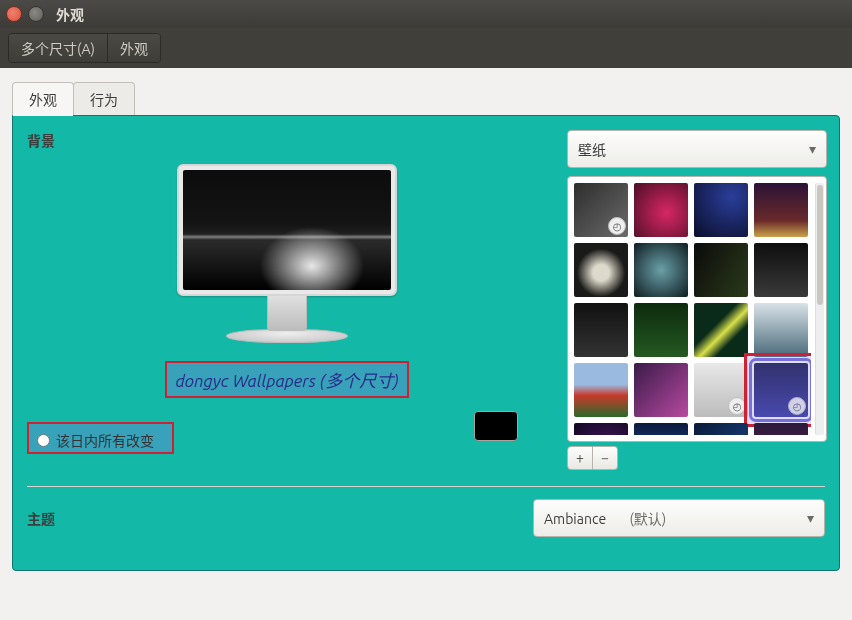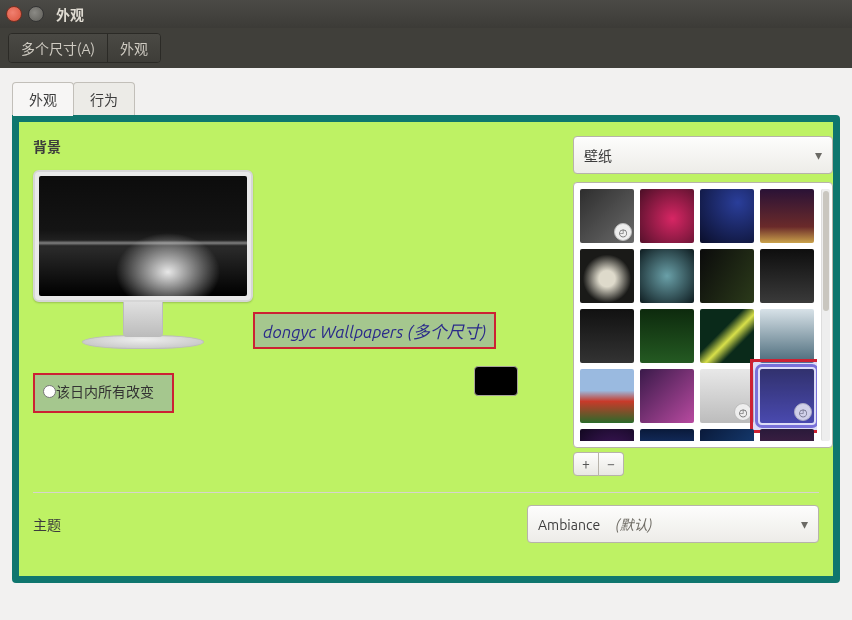--- a/index.html
+++ b/index.html
@@ -15,61 +15,61 @@
   .tb-group{display:flex;border:1px solid #2b2a26;border-radius:4px;overflow:hidden;}
   .tb-item{padding:4px 12px;color:#cfcbc2;background:linear-gradient(#4a4944,#3e3d38);font-size:14px;}
   .tb-item + .tb-item{border-left:1px solid #2b2a26;}
   
   .content{padding:14px 12px 0 12px;}
   .notebook{}
   .nb-tabs{display:flex;position:relative;z-index:2;}
   .nb-tab{padding:6px 16px;border:1px solid #c2bfb9;border-bottom:none;border-radius:4px 4px 0 0;background:#ecebe7;color:#3c3c3c;margin-right:-1px;}
   .nb-tab.active{background:#f7f6f5;position:relative;}
   .nb-tab.active::after{content:"";position:absolute;left:0;right:0;bottom:-1px;height:2px;background:#f7f6f5;}
-  .nb-page{border:7px solid #0f766e;border-radius:0 4px 4px 4px;background:#bef264;padding:14px 14px 0 14px;min-height:440px;position:relative;}
+  .nb-page{border:1px solid #0f766e;border-radius:0 4px 4px 4px;background:#14b8a6;padding:14px 14px 0 14px;min-height:440px;position:relative;}
   .section-label{font-weight:bold;margin-bottom:8px;}
   .row{display:flex;align-items:flex-start;}
   .bg-row{gap:20px;}
   .preview-col{flex:0 0 520px;}
-  .preview-wrap{display:flex;flex-direction:row;align-items:flex-end;}
+  .preview-wrap{display:flex;flex-direction:column;align-items:center;}
   
   .monitor{width:220px;margin-top:6px;}
   .screen-bezel{border:2px solid #d6d6d6;border-radius:6px;padding:4px;background:#e9e9e9;box-shadow:0 1px 2px rgba(0,0,0,.2);} 
   .screen{height:120px;border-radius:2px;background:
       radial-gradient(ellipse 80px 60px at 62% 80%, rgba(255,255,255,0.9), rgba(255,255,255,0) 65%),
       linear-gradient(#0c0c0c 0%, #141414 45%, #2a2a2a 60%, #000 100%);
       position:relative;overflow:hidden;}
   .screen::before{content:"";position:absolute;left:-10px;right:-10px;top:55%;height:2px;background:rgba(255,255,255,.6);filter:blur(1px);} 
   .stand{width:38px;height:34px;margin:0 auto;background:linear-gradient(#e0e0e0,#bcbcbc);border:1px solid #bbb;border-top:none;border-radius:0 0 4px 4px;position:relative;}
   .base{width:120px;height:12px;margin:-2px auto 0 auto;border-radius:50%/60%;background:radial-gradient(ellipse at 50% 30%, #eee, #bfbfbf);border:1px solid #bcbcbc;}
   .wall-name{margin-top:18px;color:#2a2a8a;font-style:italic;font-size:17px;background:rgba(120,120,220,0.35);padding:4px 8px;border:2px solid #c23;display:inline-block;}
-  .day-box{margin-top:24px;display:inline-flex;align-items:center;background:rgba(120,120,220,0.35);border:2px solid #c23;padding:6px 18px 10px 8px;color:#333;}
+  .day-box{margin-top:24px;display:inline-flex;align-items:center;gap:6px;background:rgba(120,120,220,0.35);border:2px solid #c23;padding:6px 18px 2px 8px;color:#333;}
   .radio{width:11px;height:11px;border:1px solid #777;border-radius:50%;display:inline-block;background:#fff;}
   .swatch{width:42px;height:28px;border:1px solid #a8a49a;border-radius:4px;background:#000;margin-left:auto;align-self:center;}
   .right-col{flex:1;min-width:260px;}
   .combo{display:flex;align-items:center;justify-content:space-between;border:1px solid #b7b3aa;border-radius:4px;background:linear-gradient(#fdfdfc,#edece8);padding:4px 10px;height:28px;box-shadow:inset 0 1px 0 #fff;}
   .combo .arrow{color:#6b6a65;}
   .grid-frame{margin-top:8px;border:1px solid #b7b3aa;border-radius:4px;background:#fff;padding:6px 2px 6px 6px;position:relative;height:252px;display:flex;}
   .grid{flex:1;display:grid;grid-template-columns:repeat(4,54px);grid-auto-rows:54px;gap:6px;align-content:start;overflow:hidden;}
   .thumb{width:54px;height:54px;border-radius:2px;background:#888;position:relative;}
   .thumb .badge{position:absolute;right:2px;bottom:2px;width:16px;height:16px;border-radius:50%;background:#eee;border:1px solid #bbb;display:flex;align-items:center;justify-content:center;font-size:10px;color:#555;}
   .thumb.selected{outline:3px solid #7a6fd8;outline-offset:2px;}
   .sel-overlay{position:absolute;inset:-10px;border:3px solid #c23;background:rgba(120,120,220,0.25);pointer-events:none;}
   .vscroll{width:8px;margin-left:4px;background:#eee;border-left:1px solid #ddd;position:relative;border-radius:2px;}
   .vscroll .bar{position:absolute;left:1px;right:1px;top:2px;height:120px;background:#c9c6bf;border-radius:3px;}
   .grid-toolbar{display:flex;gap:0;margin-top:4px;}
   .sq-btn{width:24px;height:22px;border:1px solid #b7b3aa;background:linear-gradient(#fdfdfc,#e9e8e3);display:flex;align-items:center;justify-content:center;font-size:14px;color:#555;}
   .sq-btn:first-child{border-radius:4px 0 0 4px;}
   .sq-btn:last-child{border-radius:0 4px 4px 0;border-left:none;}
   hr.sep{border:none;border-top:1px solid #d7d4cd;margin:16px 0 12px 0;}
   .setting-row{display:flex;align-items:center;gap:12px;margin:2px 0 14px 0;}
-  .setting-row .lbl{font-weight:normal;flex:0 0 180px;}
+  .setting-row .lbl{font-weight:bold;flex:0 0 180px;}
   .setting-row .ctrl{flex:1;display:flex;align-items:center;}
   .theme-combo{flex:0 0 270px;margin-left:auto;}
-  .theme-combo .def{font-style:italic;color:#6e6b64;margin-left:12px;}
+  .theme-combo .def{color:#6e6b64;margin-left:20px;}
   .slider-wrap{flex:1;display:flex;align-items:center;gap:10px;margin-left:auto;max-width:276px;}
   .slider{flex:1;height:4px;background:#c9c6bf;border-radius:2px;position:relative;}
   .slider .knob{position:absolute;left:6%;top:50%;width:16px;height:16px;border-radius:50%;background:radial-gradient(circle at 35% 30%,#fff,#d6d3cb);border:1px solid #a8a49a;transform:translate(-50%,-50%);}
   
   .t0{background:linear-gradient(135deg,#2e2e2e,#6a6a6a);} 
   .t1{background:radial-gradient(circle at 60% 55%,#d72664,#4a0f26);} 
   .t2{background:radial-gradient(circle at 70% 25%,#2a3e9a,#0a0e2a);} 
   .t3{background:linear-gradient(#2a1236,#6a2a2a 70%,#caa24a);} 
   .t4{background:radial-gradient(circle at 50% 55%,#dedacb 20%,#1a1a18 60%);} 
   .t5{background:radial-gradient(circle at 50% 50%,#6aa0a8,#0e1c20);} 

